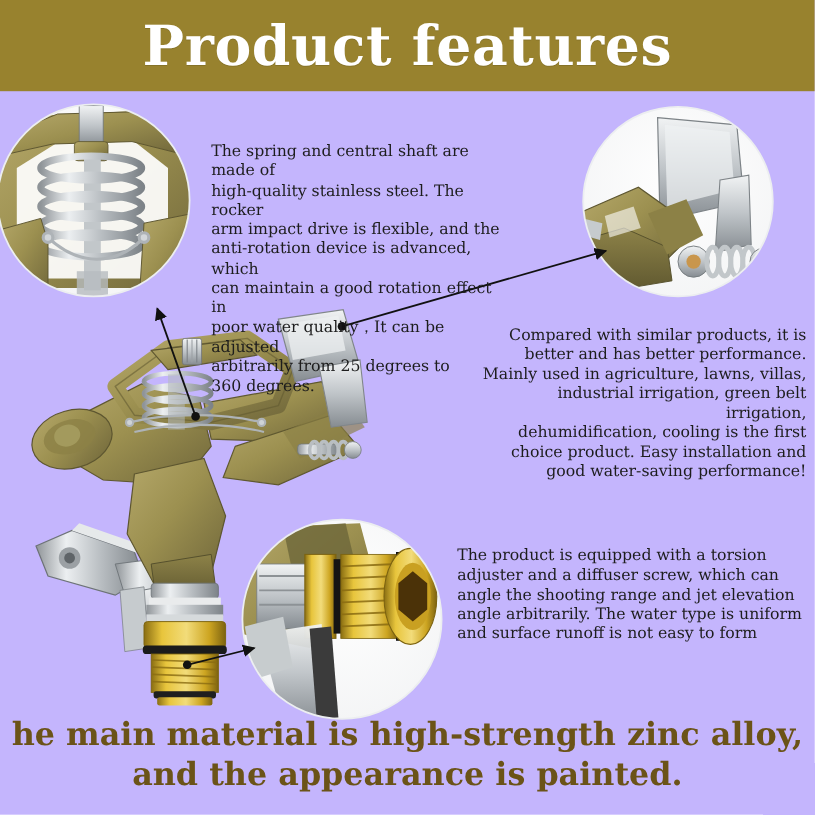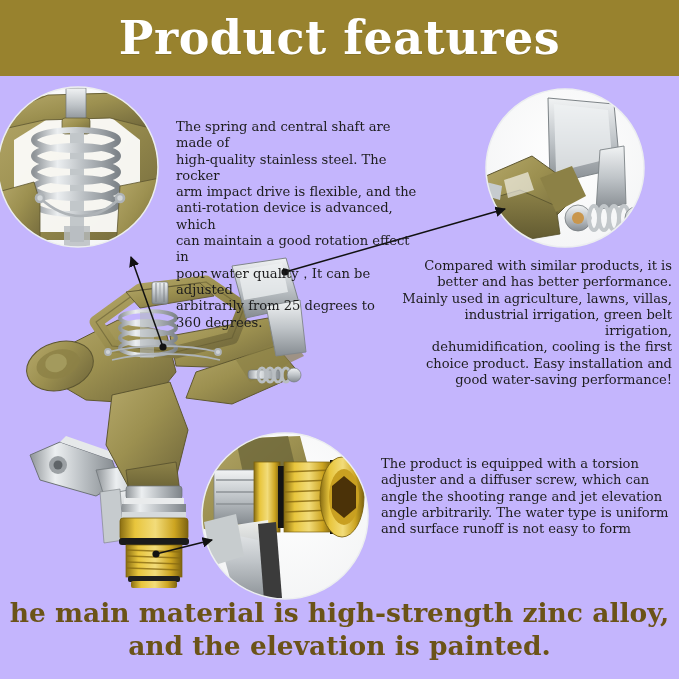--- a/index.html
+++ b/index.html
@@ -33,21 +33,21 @@
   
   .txt{
     position:absolute;
     color:#1d1d1d;
     font-family:"DejaVu Serif", serif;
     font-size:13.1px;
     line-height:16.3px;
     white-space:pre-line;
   }
   #txt-spring{ left:176px; top:104px; width:245px; text-align:left;margin-top:15px; }
-  #txt-compare{ left:402px; top:258px; width:270px; text-align:right; }
+  #txt-compare{ left:402px; top:272px; width:270px; text-align:right; }
   #txt-torsion{ left:381px; top:456px; width:292px; text-align:left; }
 
   
   .caption{
     position:absolute; left:0; top:596px; width:679px;
     text-align:center;
     color:#6b5318;
     font-family:"DejaVu Serif", serif;
     font-weight:700;
     font-size:26.5px;
@@ -346,15 +346,15 @@
 choice product. Easy installation and
 good water-saving performance!</div>
 
   <div class="txt" id="txt-torsion">The product is equipped with a torsion
 adjuster and a diffuser screw, which can
 angle the shooting range and jet elevation
 angle arbitrarily. The water type is uniform
 and surface runoff is not easy to form</div>
 
   <div class="caption">he main material is high-strength zinc alloy,
-and the elevation is painted.</div>
+and the appearance is painted.</div>
 
 </div>
 
 </body></html>

